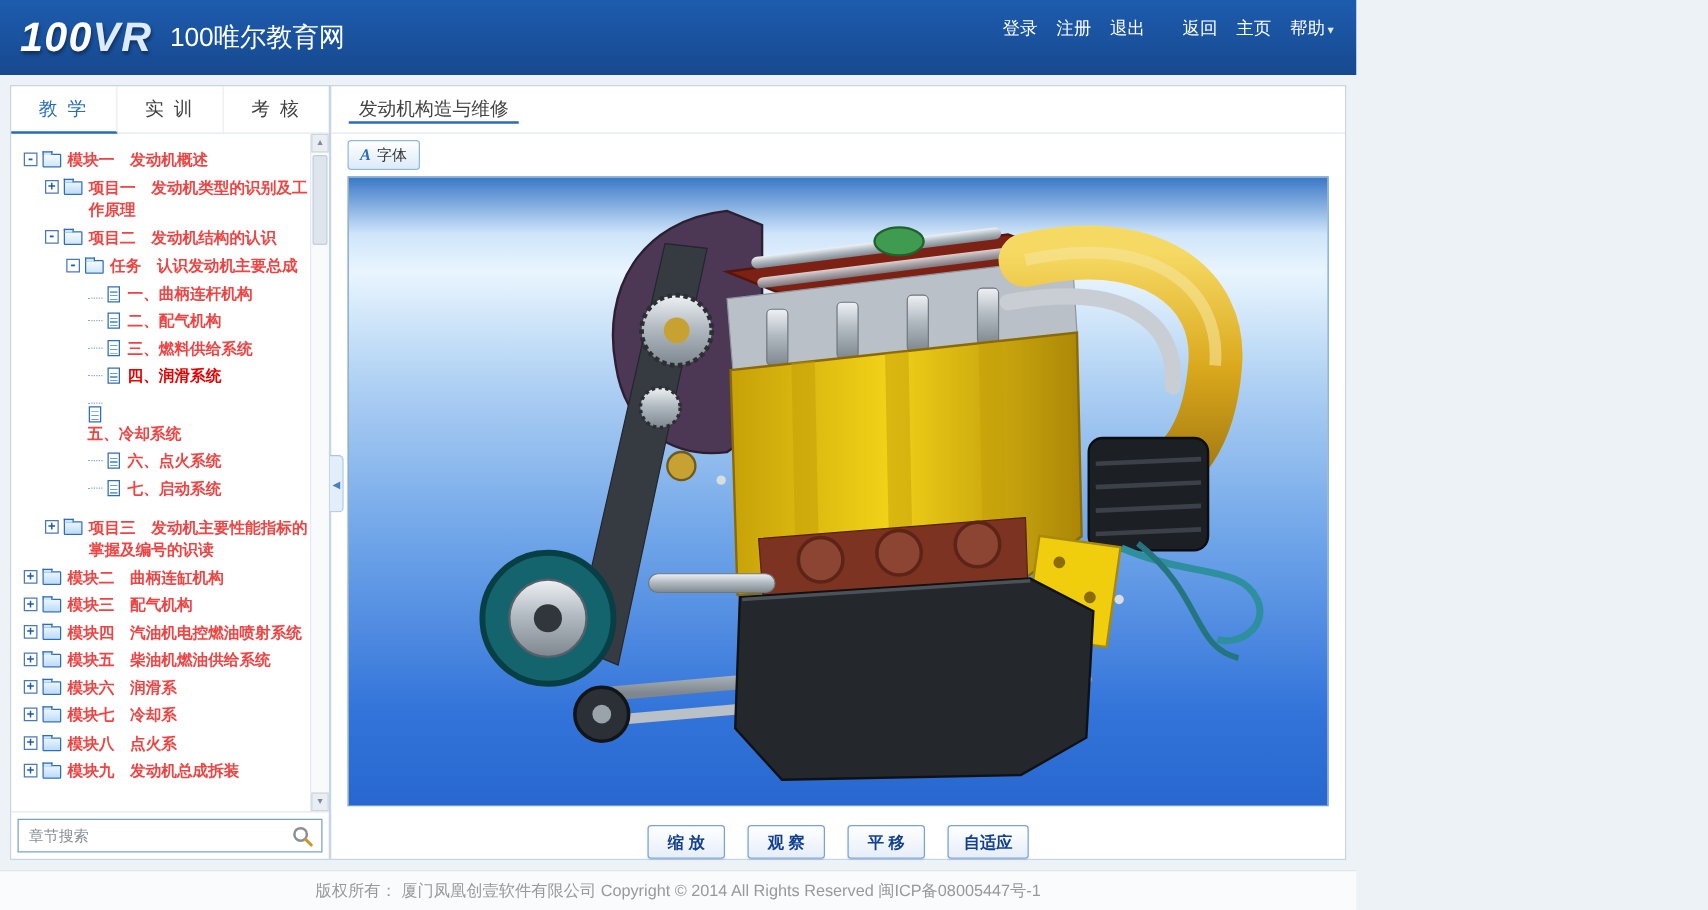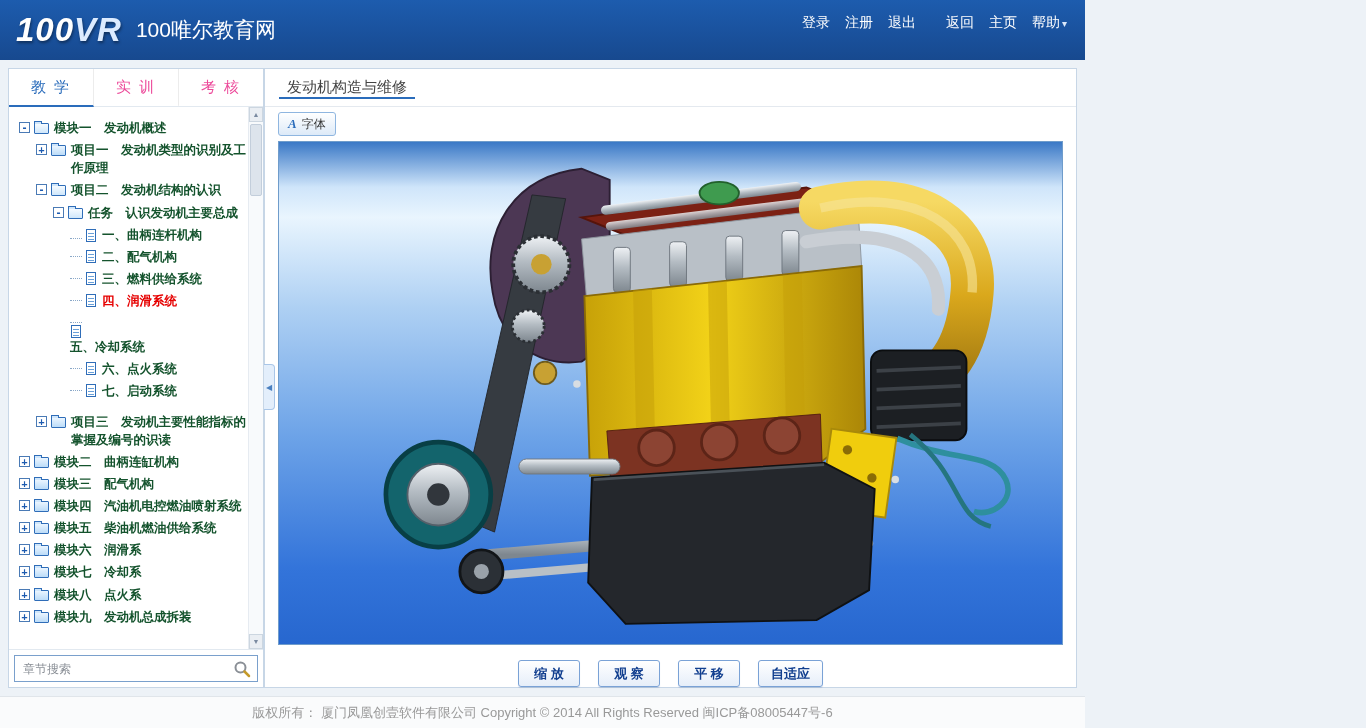--- a/index.html
+++ b/index.html
@@ -16,34 +16,34 @@
   .top-links a{color:#fff;text-decoration:none;cursor:pointer;margin-left:15px;white-space:nowrap}
   .top-links a.gap{margin-left:30px}
   .top-links .caret{font-size:10px;margin-left:2px;color:#dbe8fa}
 
   
   .content{flex:1;display:flex;padding:8px;min-height:0}
 
   
   .sidebar{width:256px;flex:0 0 auto;background:#fff;border:1px solid #c7d6e6;display:flex;flex-direction:column;min-height:0}
   .s-tabs{height:38px;flex:0 0 auto;border-bottom:1px solid #e2e9f0;display:flex;align-items:stretch}
-  .s-tab{flex:1;display:flex;align-items:center;justify-content:center;font-size:15px;color:#ec4899;cursor:pointer;letter-spacing:2px;margin-bottom:-1px;border-bottom:2px solid transparent}
+  .s-tab{flex:1;display:flex;align-items:center;justify-content:center;font-size:15px;color:#404040;cursor:pointer;letter-spacing:2px;margin-bottom:-1px;border-bottom:2px solid transparent}
   .s-tab:not(:last-child){border-right:1px solid #ececec}
   .s-tab.active{color:#2a6cbb;border-bottom:2px solid #2a6cbb}
   .tree-wrap{flex:1;display:flex;min-height:0}
   .tree{flex:1;overflow:hidden;padding:8px 2px 4px 10px}
   .t-row{display:flex;align-items:flex-start;margin:4px 0;cursor:pointer}
   .exp{width:11px;height:11px;flex:0 0 auto;border:1px solid #4a7ab5;background:#fff;color:#1d5bb0;font:bold 10px/9px "DejaVu Sans Mono",monospace;text-align:center;margin:3px 4px 0 0}
   .conn{width:12px;height:9px;flex:0 0 auto;border-bottom:1px dotted #8aa8c8;margin-right:3px}
   .ico-folder{width:15px;height:11px;flex:0 0 auto;background:linear-gradient(#eaf5ff,#bcdcf8);border:1px solid #2f6db8;border-radius:1px;position:relative;margin:4px 5px 0 0}
   .ico-folder::before{content:"";position:absolute;top:-3px;left:-1px;width:6px;height:2px;background:#cfe6fb;border:1px solid #2f6db8;border-bottom:none}
   .ico-folder.open{background:linear-gradient(#f6fbff,#cfe7fb)}
   .ico-page{width:10px;height:13px;flex:0 0 auto;background:#fff;border:1px solid #2f6db8;margin:2px 6px 0 1px;position:relative}
   .ico-page::before{content:"";position:absolute;left:1px;right:1px;top:3px;height:7px;background:repeating-linear-gradient(#6aa0d8 0 1px,transparent 1px 3px)}
-  .t-label{font-size:12.5px;font-weight:bold;color:#14532d;line-height:1.45}
+  .t-label{font-size:12.5px;font-weight:bold;color:#ef4444;line-height:1.45}
   .t-row.selected .t-label{color:#e60000}
   
   .vbar{width:15px;flex:0 0 auto;border-left:1px solid #e6ebf1;background:#f8fafc;display:flex;flex-direction:column}
   .vbtn{height:15px;flex:0 0 auto;background:#eaeef3;border:1px solid #ccd6e0;color:#7a8aa0;font-size:7px;line-height:13px;text-align:center;cursor:pointer}
   .vbtn.down{margin-top:auto}
   .vthumb{height:72px;margin:2px 1px;background:#dde4ec;border:1px solid #c3cedb;border-radius:2px;cursor:pointer}
   
   .search-row{height:38px;flex:0 0 auto;border-top:1px solid #e2e9f0;display:flex;padding:5px;position:relative}
   .search-row input{flex:1;height:27px;border:1px solid #7aa0cc;padding:0 28px 0 8px;font-size:12px;color:#444;outline:none;font-family:inherit}
   .search-row input::placeholder{color:#8a8f96}
@@ -317,15 +317,15 @@
       <div class="controls" id="viewerControls">
           <button class="ctl-btn">缩 放</button>
           <button class="ctl-btn">观 察</button>
           <button class="ctl-btn">平 移</button>
           <button class="ctl-btn">自适应</button>
         </div>
     </main>
   </div>
 
   <footer class="ftr">
-    <span>版权所有： 厦门凤凰创壹软件有限公司   Copyright © 2014   All Rights Reserved  闽ICP备08005447号-6</span>
+    <span>版权所有： 厦门凤凰创壹软件有限公司   Copyright © 2014   All Rights Reserved  闽ICP备08005447号-1</span>
   </footer>
 </div>
 
 </body></html>

